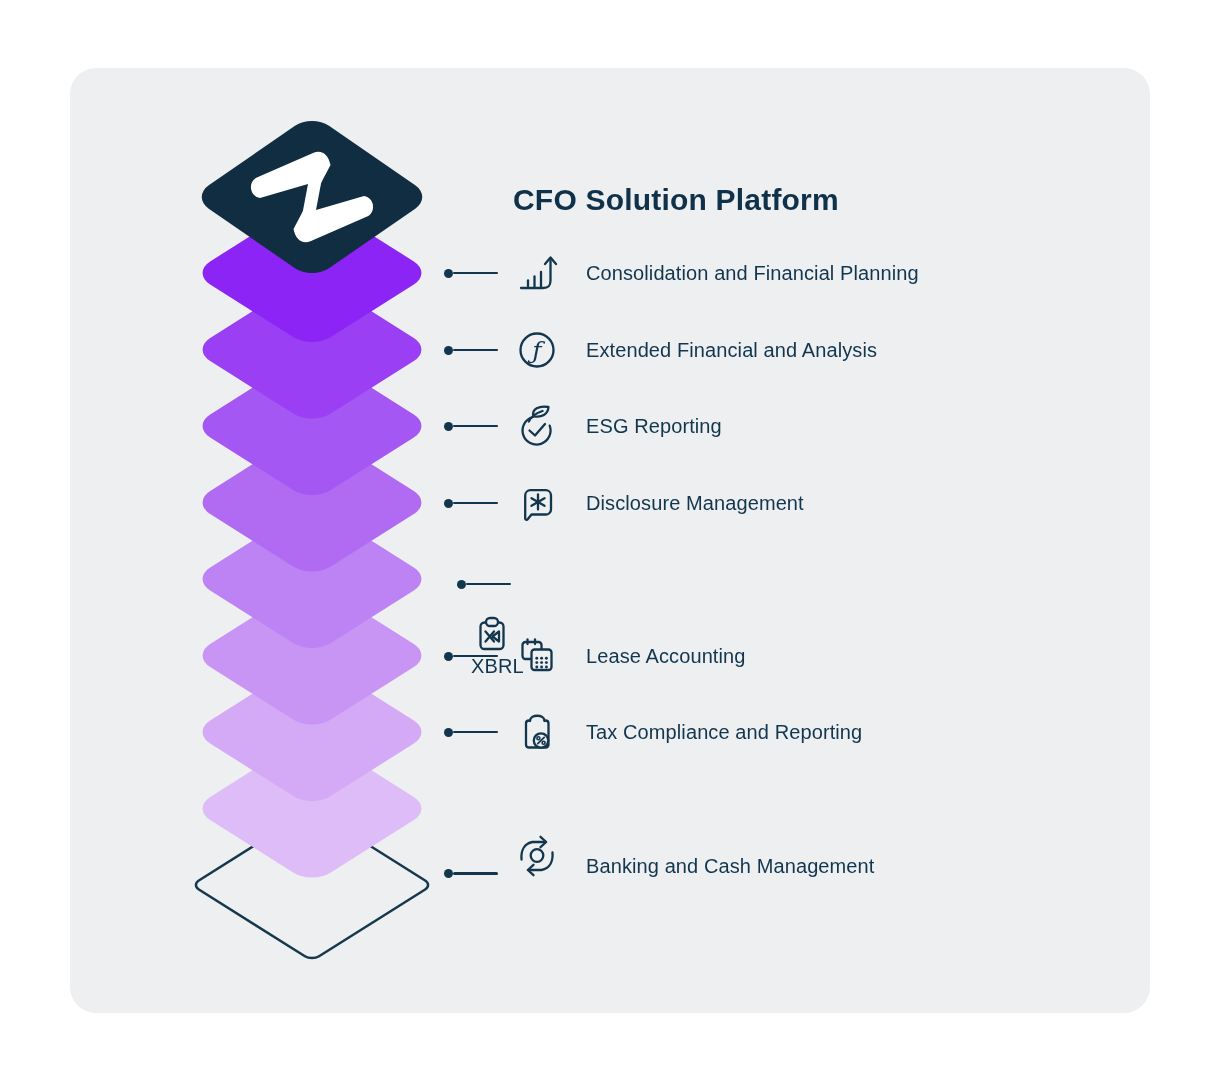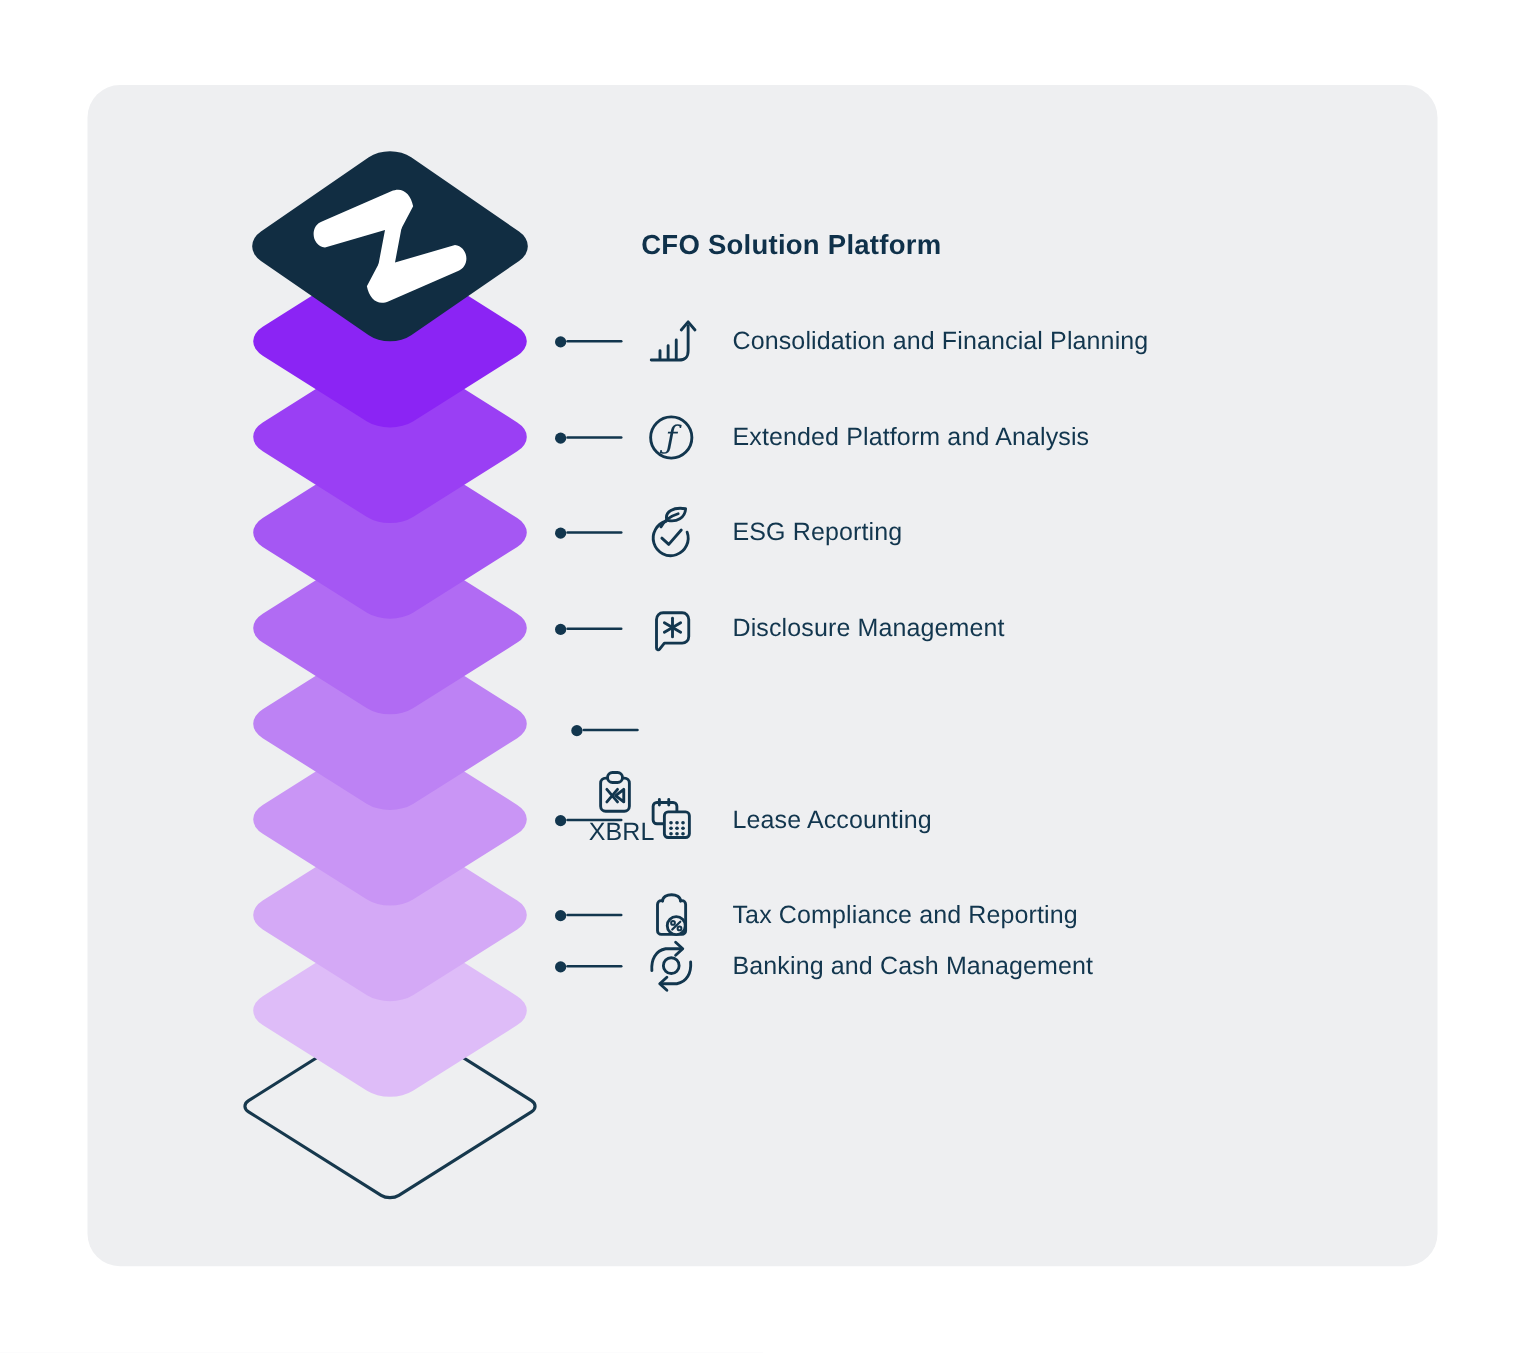--- a/index.html
+++ b/index.html
@@ -9,21 +9,21 @@
     background:#ffffff; overflow:hidden;
     font-family:"Liberation Sans", sans-serif;
   }
   .card {
     position:absolute; left:70px; top:68px; width:1080px; height:945px;
     background:#EEEFF1; border-radius:26px;
   }
   .stack-svg { position:absolute; left:0; top:0; width:1220px; height:1082px; }
   .page-title {
     position:absolute; left:513px; top:183px;
-    font-size:22px; font-weight:bold; color:#0F314A; letter-spacing:0.2px;
+    font-size:30px; font-weight:bold; color:#0F314A; letter-spacing:0.2px;
   }
   .row {
     position:absolute; left:444px; height:44px;
     display:flex; align-items:center;
   }
   .connector { display:flex; align-items:center; width:54px; flex:0 0 54px; }
   .connector .dot {
     width:9px; height:9px; border-radius:50%; background:#12364E; flex:0 0 9px;
   }
   .connector .line { height:2.5px; background:#12364E; flex:1 1 auto; border-radius:2px; }
@@ -84,21 +84,21 @@
           <div class="line"></div>
         </div>
         <div class="icon-box">
           <svg viewBox="0 0 44 44">
             <g stroke="#12364E" stroke-width="2.3" fill="none" stroke-linecap="round" stroke-linejoin="round">
               <circle cx="22" cy="22" r="16.5"></circle>
               <text x="22" y="30.5" font-size="25" font-style="italic" text-anchor="middle" fill="#12364E" stroke="none" font-family="DejaVu Serif, serif">ƒ</text>
             </g>
           </svg>
         </div>
-        <span class="row-label">Extended Platform and Analysis</span>
+        <span class="row-label">Extended Financial and Analysis</span>
       </div>
       <div class="row" style="top: 404px;">
         <div class="connector">
           <div class="dot"></div>
           <div class="line"></div>
         </div>
         <div class="icon-box">
           <svg viewBox="0 0 44 44">
             <g stroke="#12364E" stroke-width="2.3" fill="none" stroke-linecap="round" stroke-linejoin="round">
               <path d="M34.7,21.7 A14,14 0 1 1 17.9,13"></path>
@@ -182,21 +182,21 @@
               <path d="M15,11 C15,4 29.5,4 29.5,11"></path>
               <circle cx="26" cy="30.5" r="7.2" fill="#EEEFF1"></circle>
               <path d="M22.8,33.6 L29.2,27.4" stroke-width="1.8"></path>
               <circle cx="23.4" cy="28.3" r="1.5" stroke-width="1.6"></circle>
               <circle cx="28.6" cy="32.7" r="1.5" stroke-width="1.6"></circle>
             </g>
           </svg>
         </div>
         <span class="row-label">Tax Compliance and Reporting</span>
       </div>
-      <div class="row" style="top: 751px;">
+      <div class="row" style="top: 834px; align-items: flex-end;">
         <div class="connector">
           <div class="dot"></div>
           <div class="line"></div>
         </div>
         <div class="icon-box">
           <svg viewBox="0 0 44 44">
             <g stroke="#12364E" stroke-width="2.3" fill="none" stroke-linecap="round" stroke-linejoin="round">
               <path d="M6.5,25.5 C5.8,16.5 9.5,9.5 17.5,8 L30.5,8"></path>
               <path d="M25.5,2.8 L31.2,8 L25.5,13.2"></path>
               <path d="M37.5,18.5 C38.2,27.5 34.5,34.5 26.5,36 L13.5,36"></path>

